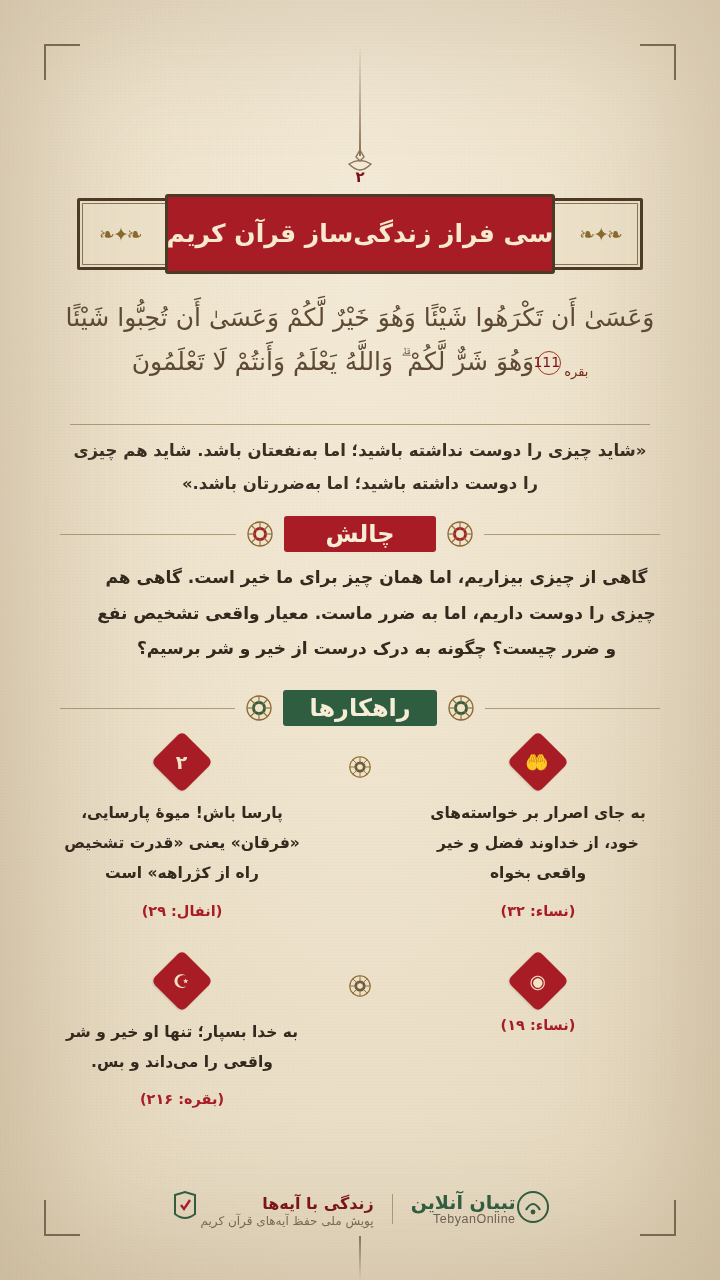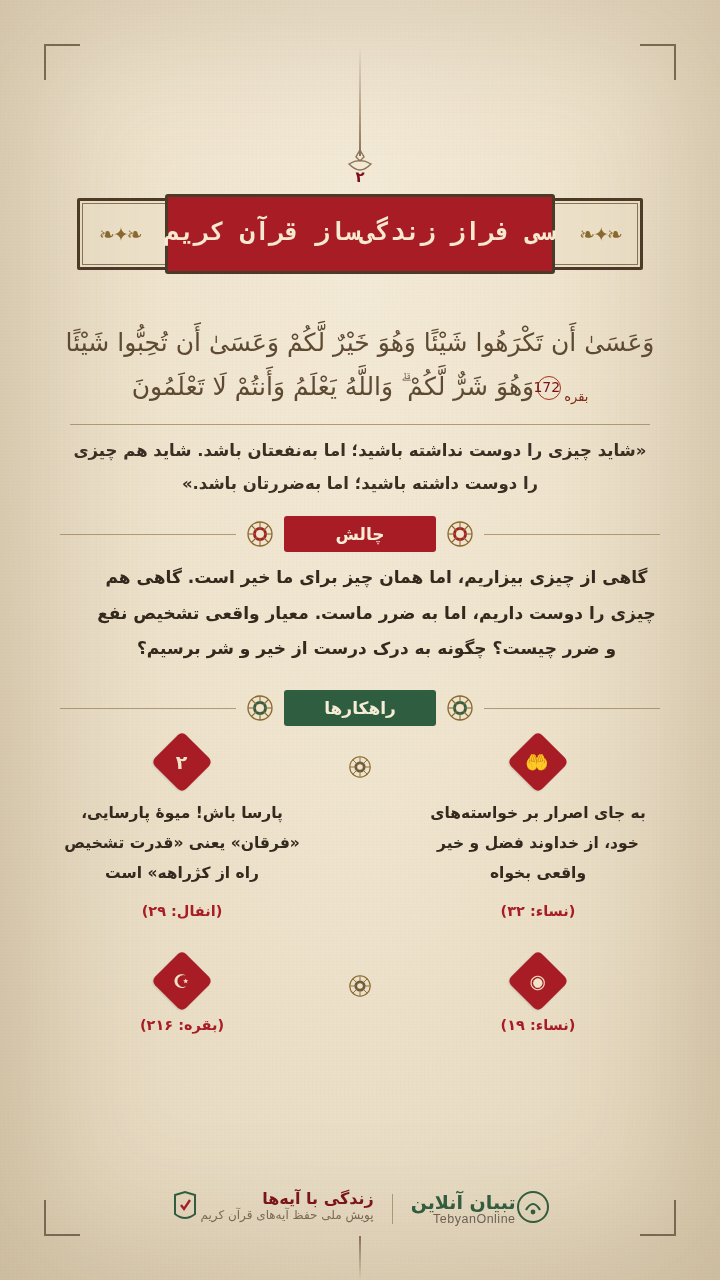--- a/index.html
+++ b/index.html
@@ -116,21 +116,20 @@
     justify-content: center;
   }
   .banner-title {
     color: #f6e9cf;
     font-size: 25px;
     font-weight: bold;
     letter-spacing: .5px;
     white-space: nowrap;
     line-height: 1;
     transform: translateY(-1px);
-    font-family: Liberation Mono, monospace;
   }
   .floral {
     position: absolute;
     top: 50%;
     transform: translateY(-50%);
     color: #8a6a2e;
     font-size: 19px;
     letter-spacing: -2px;
   }
   .floral.left { left: 16px; }
@@ -141,21 +140,20 @@
     position: absolute;
     top: 296px;
     left: 56px;
     right: 56px;
     text-align: center;
     color: #5e4a33;
     font-family: "DejaVu Sans", "Liberation Sans", sans-serif;
     font-size: 25px;
     line-height: 1.75;
     direction: rtl;
-    margin-top: 25px;
   }
   .ayah .marker {
     display: inline-block;
     color: #7b0f18;
     font-size: 14px;
     border: 1px solid #a4341b;
     border-radius: 50%;
     width: 22px;
     height: 22px;
     line-height: 21px;
@@ -213,21 +211,21 @@
     flex: 0 0 auto;
   }
   .pill {
     min-width: 152px;
     height: 36px;
     border-radius: 3px;
     display: flex;
     align-items: center;
     justify-content: center;
     color: #f7ecd6;
-    font-size: 17px;
+    font-size: 24px;
     font-weight: bold;
     padding: 0 26px;
     box-sizing: border-box;
   }
   .pill.red { background: #a81d25; }
   .pill.green { background: #2f5d3f; }
 
   
   .para {
     position: absolute;
@@ -322,21 +320,21 @@
     line-height: 1.1;
   }
   .brand-latin {
     color: #6d6257;
     font-size: 12.5px;
     letter-spacing: .5px;
     font-family: "Liberation Sans", sans-serif;
   }
   .brand-left {
     display: flex;
-    align-items: flex-start;
+    align-items: flex-end;
     gap: 0;
   }
   .brand-left .txt {
     color: #7b1218;
     font-size: 16px;
     font-weight: bold;
     line-height: 1.15;
   }
   .brand-left .sub {
     color: #7a6b55;
@@ -387,21 +385,21 @@
       <span class="floral right">❧✦❧</span>
     </div>
     <div class="banner-red">
       <span class="banner-title">سی فراز زندگی‌ساز قرآن کریم</span>
     </div>
   </div>
 
   <div class="ayah">
     <div>وَعَسَىٰ أَن تَكْرَهُوا شَيْئًا وَهُوَ خَيْرٌ لَّكُمْ وَعَسَىٰ أَن تُحِبُّوا شَيْئًا</div>
     <div>
-      <span class="surah">بقره</span><span class="marker">172</span><span>وَهُوَ شَرٌّ لَّكُمْ ۗ وَاللَّهُ يَعْلَمُ وَأَنتُمْ لَا تَعْلَمُونَ</span>
+      <span class="surah">بقره</span><span class="marker">111</span><span>وَهُوَ شَرٌّ لَّكُمْ ۗ وَاللَّهُ يَعْلَمُ وَأَنتُمْ لَا تَعْلَمُونَ</span>
     </div>
   </div>
 
   <div class="divider" style="top:424px;left:70px;right:70px;"></div>
 
   <div class="translation">«شاید چیزی را دوست نداشته باشید؛ اما به‌نفعتان باشد. شاید هم چیزی را دوست داشته باشید؛ اما به‌ضررتان باشد.»</div>
 
   <div class="section" style="top:514px;">
     <div class="line"></div>
     <div class="rosette">
@@ -521,20 +519,21 @@
             <line x1="22" y1="6" x2="6" y2="22"></line>
           </g>
           <circle cx="14" cy="14" r="3" fill="#efe4ce"></circle>
         </svg>
       </div>
 
       <div class="card">
         <div class="diamond">
           <span>☪</span>
         </div>
+        <div class="card-text">به خدا بسپار؛ تنها او خیر و شر واقعی را می‌داند و بس.</div>
         <div class="card-ref">(بقره: ۲۱۶)</div>
       </div>
     </div>
   </div>
 
   <div class="footer">
     <div class="brand-right">
       <div>
         <svg width="34" height="34" viewBox="0 0 34 34">
           <circle cx="17" cy="17" r="15" fill="none" stroke="#2f5d3f" stroke-width="2"></circle>

